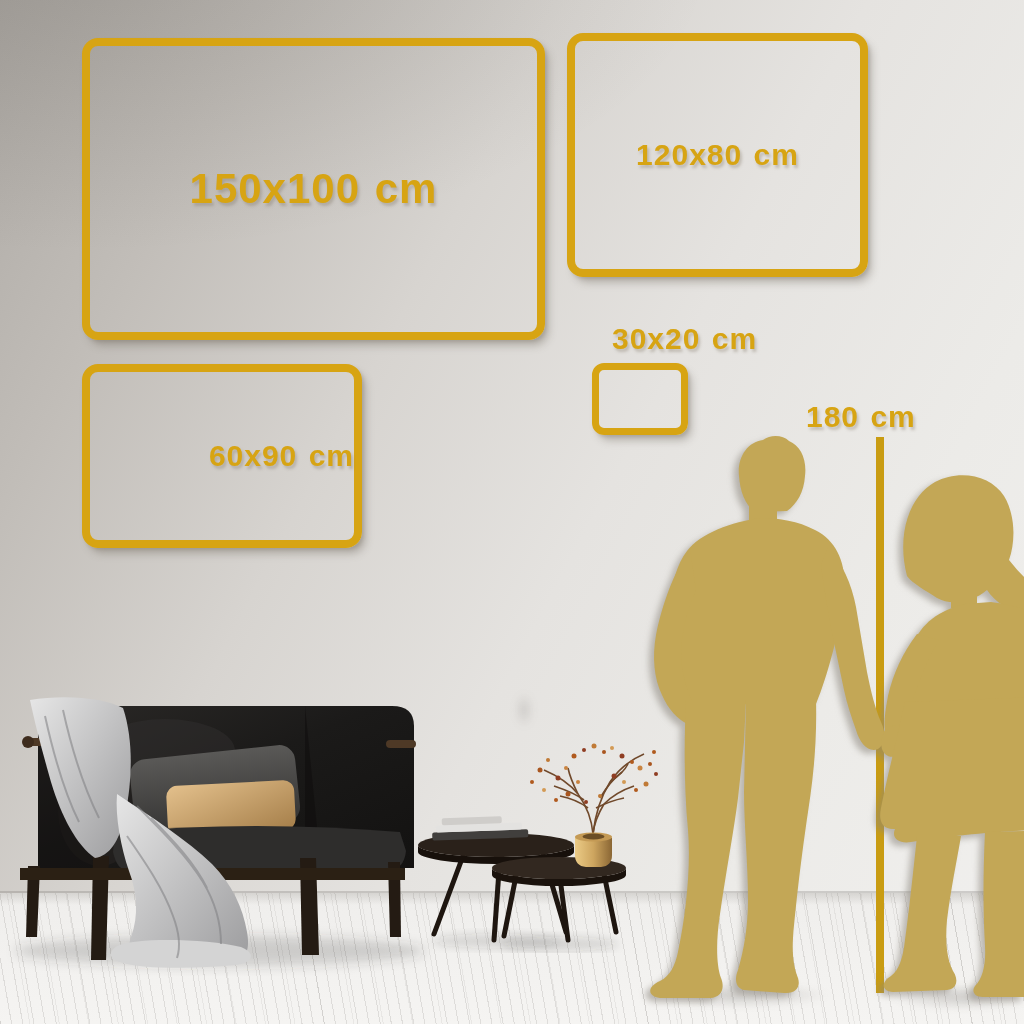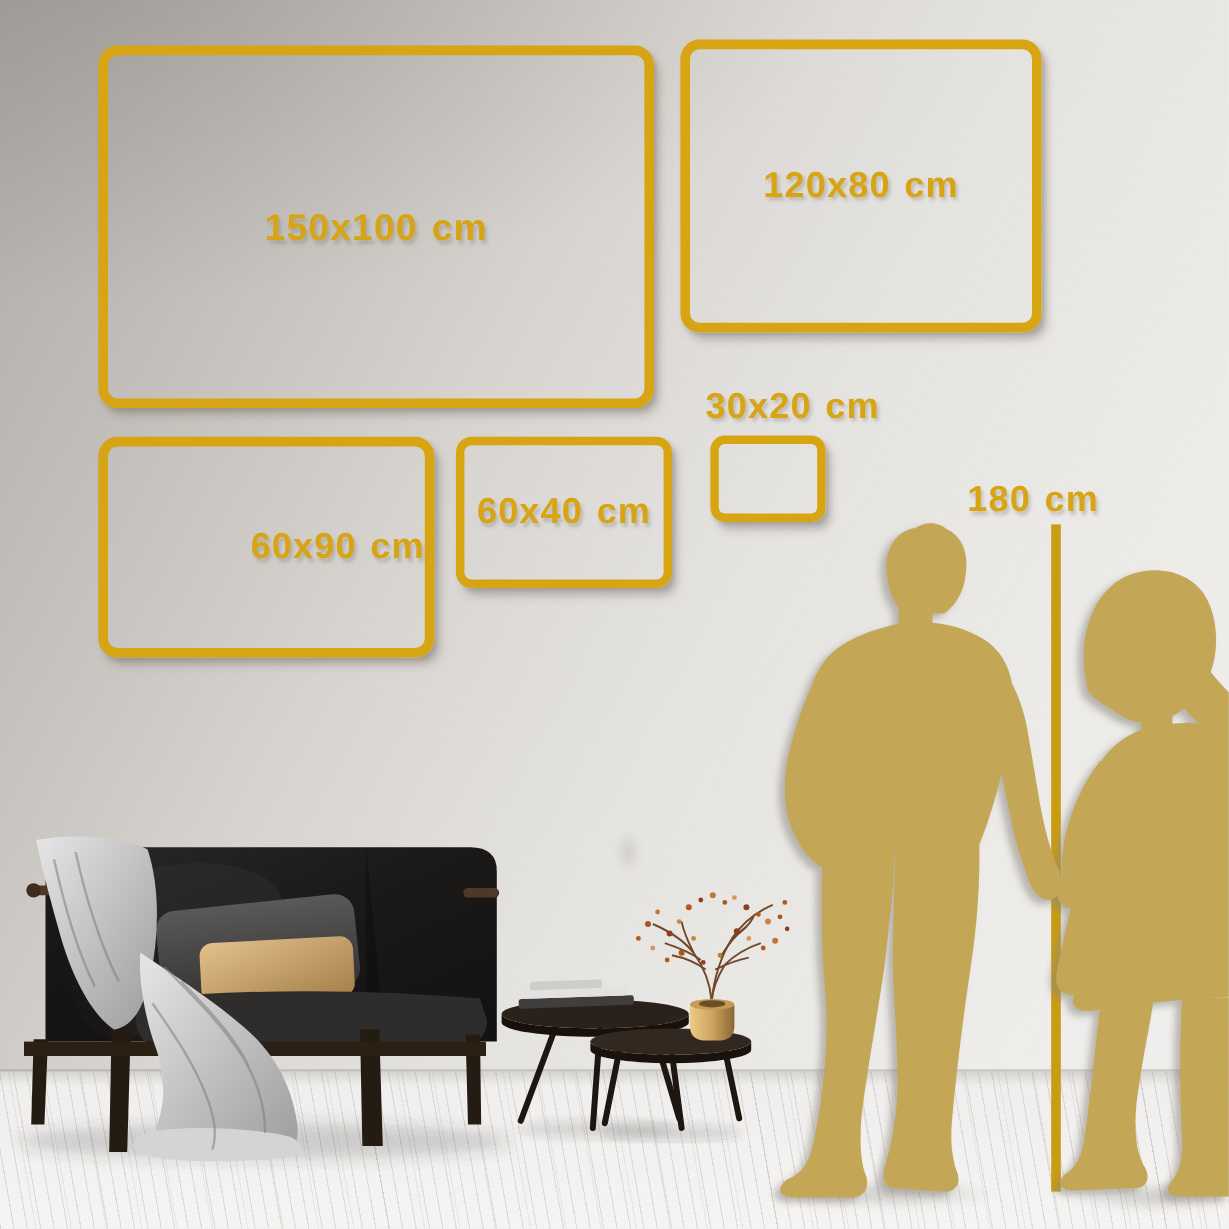--- a/index.html
+++ b/index.html
@@ -27,22 +27,22 @@
          box-shadow:5px 7px 8px -2px rgba(105,97,85,.40),2px 2px 3px rgba(120,112,100,.18);
          display:flex;align-items:center;justify-content:center;}
   .frame-150 {left:82px; top:38px; width:463px;height:302px;}
   .frame-120 {left:567px;top:33px; width:301px;height:244px;}
   .frame-6090{left:82px; top:364px;width:280px;height:184px;justify-content:flex-end;}
   .frame-6040{left:380px;top:364px;width:180px;height:126px;border-width:7px;border-radius:13px;}
   .frame-3020{left:592px;top:363px;width:96px; height:72px; border-width:7px;border-radius:12px;}
   .frame-label{font-weight:700;font-size:30px;line-height:1;
          color:var(--accent-gold,#D7A413);letter-spacing:1px;word-spacing:2px;
          text-shadow:2px 3px 3px rgba(125,115,98,.35);white-space:nowrap;}
-  .frame-150 .frame-label{font-size:31px;}
-  .small-label{position:absolute;left:588px;top:324px;}
+  .frame-150 .frame-label{font-size:42px;}
+  .small-label{position:absolute;left:612px;top:324px;}
   
   .height-label{position:absolute;left:806px;top:402px;width:140px;text-align:left;}
   .height-line{position:absolute;left:876px;top:437px;width:8px;height:556px;
          background:var(--line-gold,#C99C12);z-index:3;}
   
   .sofa-svg  {position:absolute;left:5px;  top:696px;z-index:4;}
   .tables-svg{position:absolute;left:408px;top:738px;z-index:4;}
   .people-svg{position:absolute;left:645px;top:432px;z-index:4;
          color:var(--silhouette-gold,#C3A756);
          filter:drop-shadow(-5px 4px 3px rgba(140,134,126,.55));}
@@ -63,23 +63,20 @@
   <div class="wall-smudge"></div>
 
   <div class="frame frame-150">
     <span class="frame-label">150x100 cm</span>
   </div>
   <div class="frame frame-120">
     <span class="frame-label">120x80 cm</span>
   </div>
   <div class="frame frame-6090">
     <span class="frame-label">60x90 cm</span>
-  </div>
-  <div class="frame frame-6040">
-    <span class="frame-label">60x40 cm</span>
   </div>
   <span class="frame-label small-label">30x20 cm</span>
   <div class="frame frame-3020"></div>
 
   <span class="frame-label height-label">180 cm</span>
   <div class="height-line"></div>
 
   <div class="floor-shadow fs-man"></div>
   <div class="floor-shadow fs-woman"></div>
 

